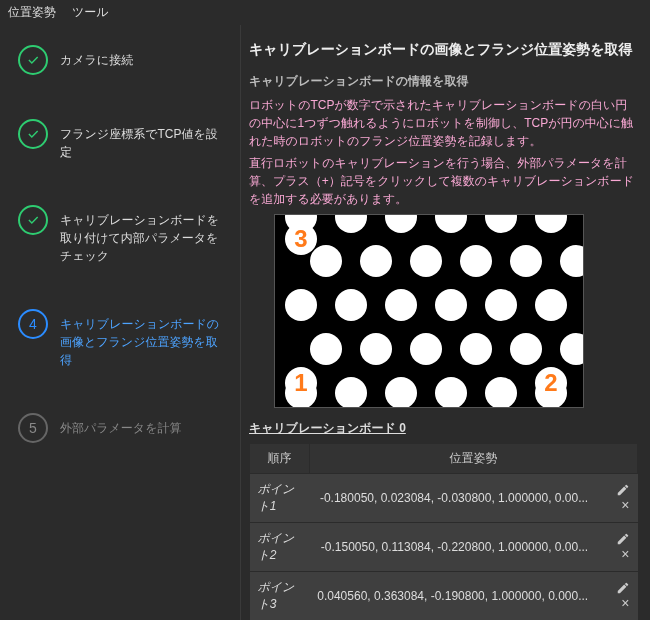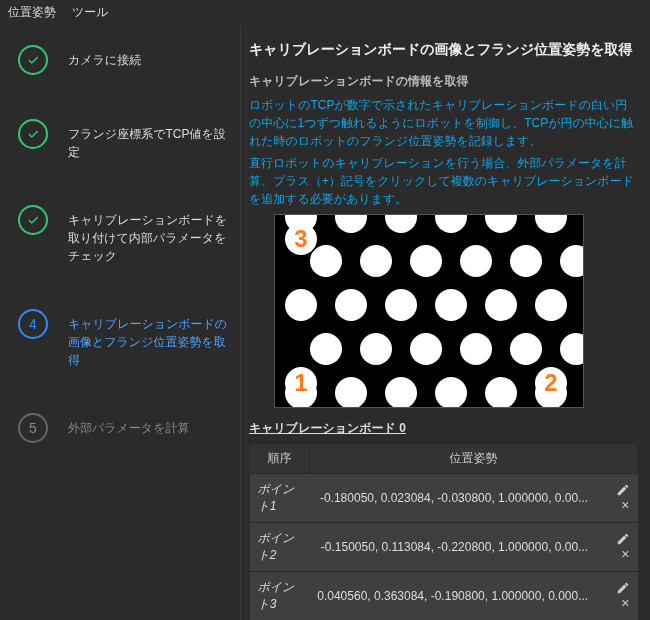--- a/index.html
+++ b/index.html
@@ -33,21 +33,21 @@
     }
     .sidebar {
       width: 240px;
       padding: 20px 12px 12px 18px;
       background: #2b2b2b;
       flex-shrink: 0;
     }
     .step {
       display: flex;
       align-items: flex-start;
-      gap: 20px;
+      gap: 12px;
       margin-bottom: 44px;
       cursor: pointer;
     }
     .step-circle {
       width: 30px;
       height: 30px;
       border: 2px solid;
       border-radius: 50%;
       display: flex;
       align-items: center;
@@ -92,21 +92,21 @@
       margin-bottom: 14px;
     }
     .subtitle {
       font-size: 12px;
       color: #bbb;
       margin-bottom: 6px;
       font-weight: bold;
     }
     .desc {
       font-size: 12px;
-      color: #0ea5e9;
+      color: #f9a8d4;
       line-height: 1.5;
       margin-bottom: 4px;
     }
     .board-viz {
       width: 310px;
       height: 194px;
       background: #000;
       border: 1px solid #555;
       margin: 6px auto 12px 25px;
       position: relative;

